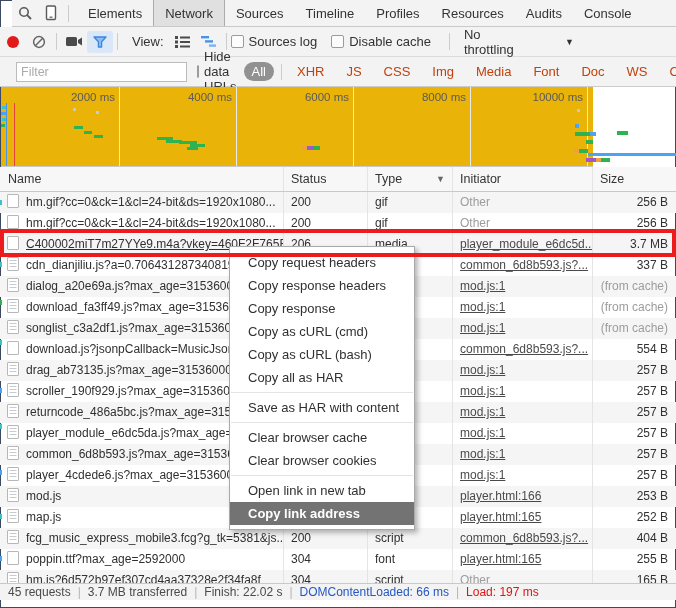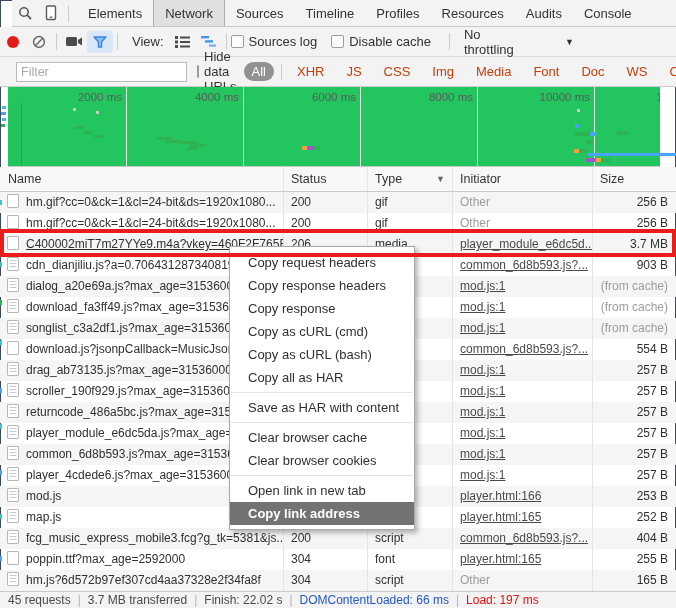--- a/index.html
+++ b/index.html
@@ -30,21 +30,21 @@
   .filterbar{position:absolute;left:0;top:57px;width:676px;height:30px;background:#f3f3f3;
     border-bottom:1px solid #ccc;display:flex;align-items:center;box-sizing:border-box;font-size:13px;color:#333;}
   .filterbar input{margin-left:16px;width:196px;height:18px;border:1px solid #bbb;font-size:12.5px;
     padding:0 4px;font-family:"Liberation Sans",sans-serif;color:#4d7c0f;background:#fff;}
   .filterbar input::placeholder{color:#aaa;}
   .pills{display:flex;align-items:center;margin-left:4px;}
   .pill{padding:2px 8px;margin:0 3px;color:#c2410c;cursor:pointer;white-space:nowrap;}
   .pill.sel{background:#919191;color:#fff;border-radius:10px;}
   .pillsep{width:1px;height:16px;background:#ccc;margin:0 4px;}
   
-  .overview{position:absolute;left:8px;top:87px;width:652px;height:80px;background:#22c55e;
+  .overview{position:absolute;left:1px;top:87px;width:592px;height:80px;background:#eab308;
     border-bottom:1px solid #c9c9c9;box-sizing:border-box;overflow:hidden;cursor:crosshair;}
   .gline{position:absolute;top:0;width:1px;height:80px;background:#e9e9e9;}
   .tick{position:absolute;top:4px;width:90px;text-align:right;font-size:11.5px;color:#5a5a5a;white-space:nowrap;}
   .evline{position:absolute;top:16px;width:1px;height:64px;}
   
   .grid{display:grid;grid-template-columns:283px 84px 85px 140px 84px;}
   .thead{position:absolute;left:0;top:167px;width:676px;height:25px;background:#f7f7f7;
     border-bottom:1px solid #c9c9c9;box-sizing:border-box;font-size:12.5px;color:#333;}
   .thead .cell{line-height:24px;padding-left:7px;position:relative;}
   .cell{border-left:1px solid #e4e4e4;overflow:hidden;white-space:nowrap;box-sizing:border-box;}
@@ -56,21 +56,21 @@
   .row .cell{padding-left:7px;}
   .row .cell.sz{text-align:right;padding-right:8px;padding-left:0;}
   .ficon{width:10px;height:12px;border:1px solid #b7b7b7;background:#fff;display:inline-block;
     margin-right:7px;vertical-align:-2px;border-radius:1px;}
   .ficon.script{background:repeating-linear-gradient(to bottom,#fff 0 2px,#c7ccd4 2px 3px);
     box-shadow:inset 0 0 0 1.5px #fff;}
   .u{text-decoration:underline;}
   .lnk{text-decoration:underline;color:#4a4a4a;cursor:pointer;}
   .mut{color:#9c9c9c;}
   
-  .statusbar{position:absolute;left:0;bottom:0;width:676px;height:17px;background:#f3f3f3;
+  .statusbar{position:absolute;left:0;bottom:8px;width:676px;height:17px;background:#f3f3f3;
     border-top:1px solid #c9c9c9;box-sizing:border-box;display:flex;align-items:center;
     padding-left:8px;font-size:12px;color:#4a4a4a;}
   .statusbar .sep{color:#b5b5b5;margin:0 7px;}
   
   .menu{position:absolute;left:229px;top:246px;width:186px;margin:0;padding:4px 0;list-style:none;
     background:#fff;border:1px solid #a9a9a9;box-shadow:3px 3px 5px rgba(0,0,0,.28);
     font-size:13px;color:#303030;z-index:40;box-sizing:border-box;}
   .menu li.item{height:23px;line-height:23px;padding-left:18px;cursor:pointer;white-space:nowrap;}
   .menu li.hl{color:#fff;}
   .menu li.msep{height:1px;background:#e4e4e4;margin:3px 1px;}
@@ -228,21 +228,21 @@
         <div class="cell">206</div>
         <div class="cell">media</div>
         <div class="cell"><span class="lnk">player_module_e6dc5d...</span></div>
         <div class="cell sz">3.7 MB</div>
       </div>
       <div class="row grid">
         <div class="cell"><span class="ficon script"></span><span>cdn_dianjiliu.js?a=0.7064312873408198...</span></div>
         <div class="cell"></div>
         <div class="cell"></div>
         <div class="cell"><span class="lnk">common_6d8b593.js?...</span></div>
-        <div class="cell sz">903 B</div>
+        <div class="cell sz">337 B</div>
       </div>
       <div class="row grid stripe">
         <div class="cell"><span class="ficon script"></span><span>dialog_a20e69a.js?max_age=31536000</span></div>
         <div class="cell"></div>
         <div class="cell"></div>
         <div class="cell"><span class="lnk">mod.js:1</span></div>
         <div class="cell sz mut">(from cache)</div>
       </div>
       <div class="row grid">
         <div class="cell"><span class="ficon script"></span><span>download_fa3ff49.js?max_age=31536000</span></div>

